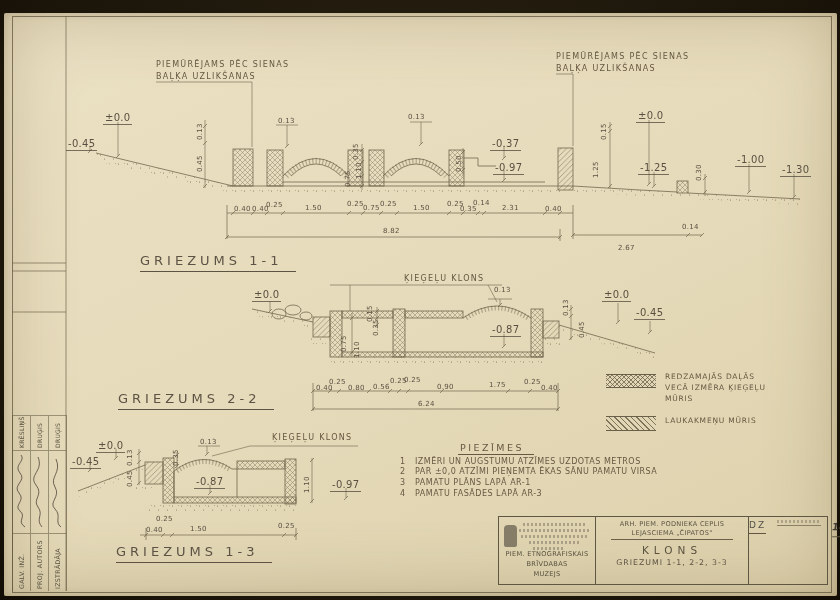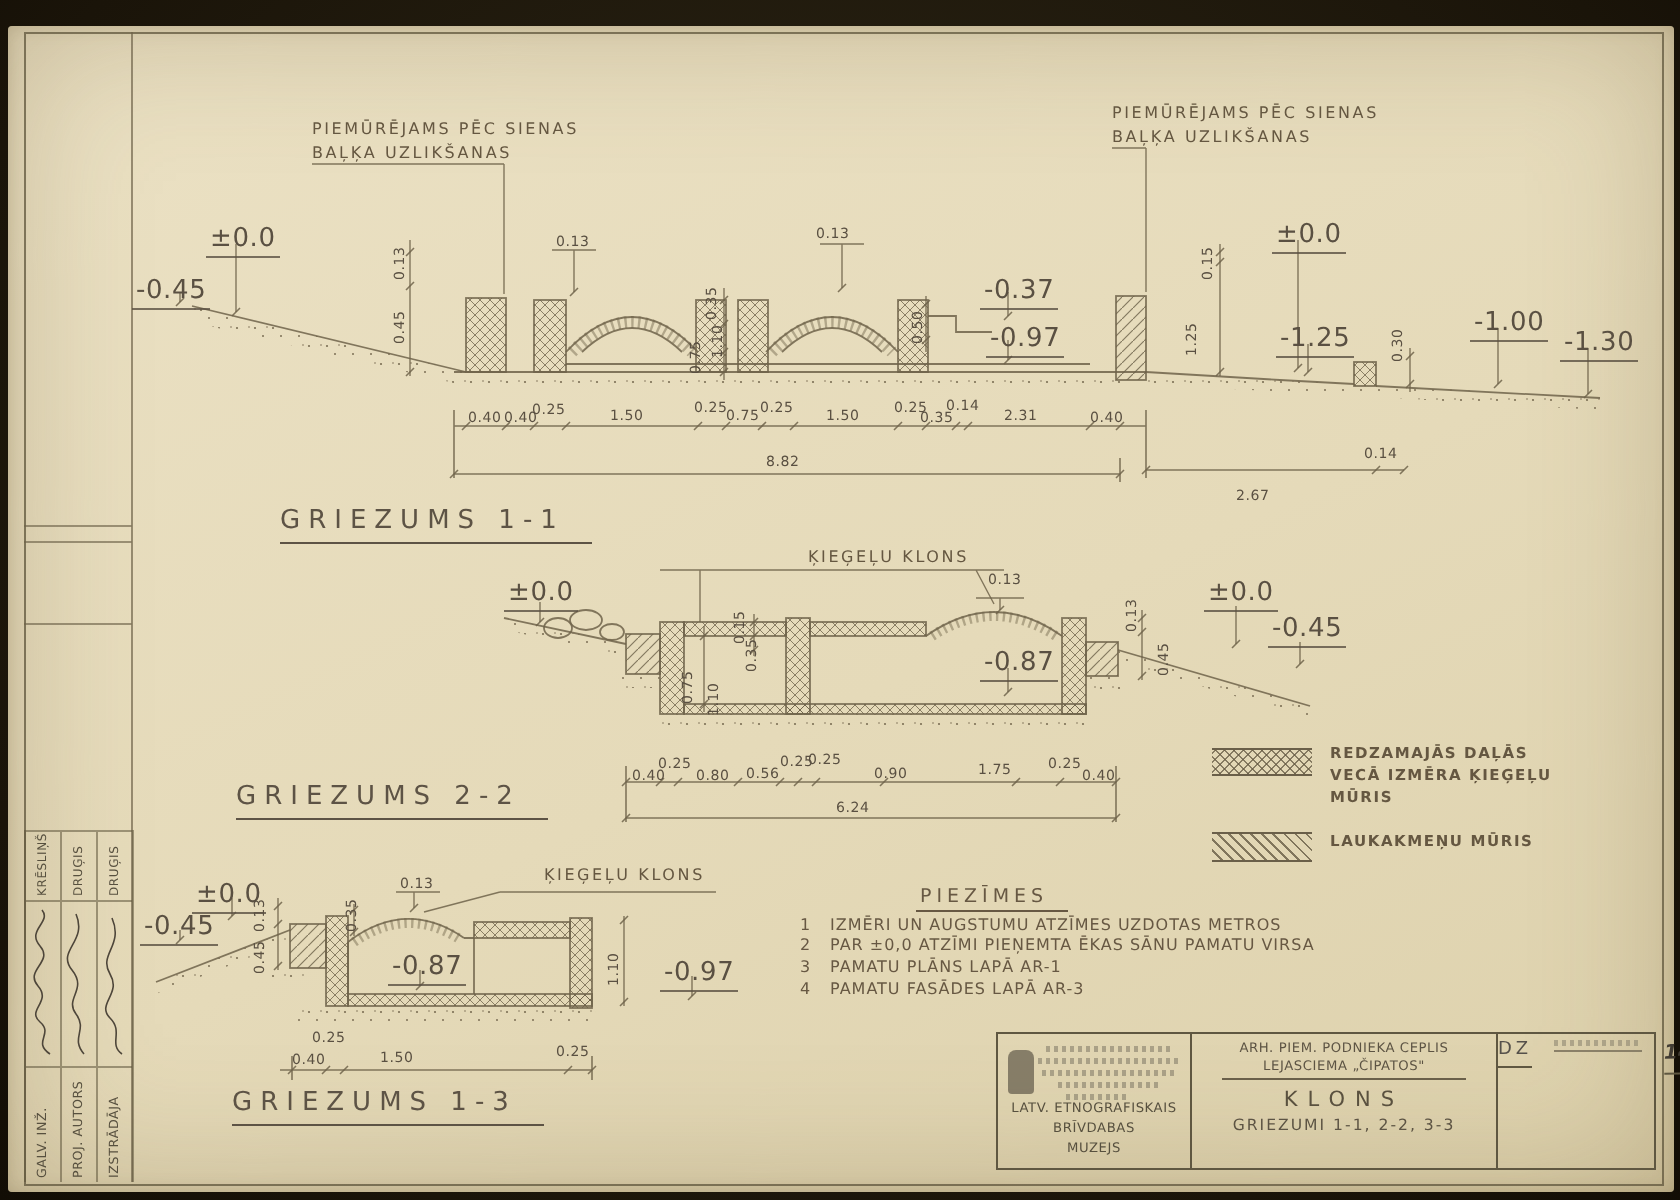--- a/index.html
+++ b/index.html
@@ -9,26 +9,26 @@
   #sheet{position:absolute;left:4px;top:13px;right:3px;bottom:4px;border-radius:2px;
     background:linear-gradient(155deg,#ebe1c4 0%,#e5dab9 55%,#ddd1ac 100%);
     box-shadow:inset 0 0 70px rgba(110,90,50,.30), inset 0 0 9px rgba(120,100,60,.28);}
   #frame{position:absolute;left:12px;top:16px;width:818px;height:575px;
     border:1px solid rgba(95,85,60,.75);}
   #linework{position:absolute;left:0;top:0;}
   #annotations{position:absolute;left:0;top:0;width:840px;height:600px;pointer-events:none;}
   .ann{position:absolute;color:#5a5042;white-space:nowrap;}
   .d{font-size:7px;letter-spacing:.3px;}
   .dv{font-size:7px;letter-spacing:.3px;transform:rotate(-90deg);transform-origin:0 0;}
-  .lv{font-size:13px;letter-spacing:.3px;border-bottom:1px solid rgba(90,80,66,.8);padding:0 2px 1px 2px;}
+  .lv{font-size:10px;letter-spacing:.3px;border-bottom:1px solid rgba(90,80,66,.8);padding:0 2px 1px 2px;}
   .lb{font-size:8px;letter-spacing:1.3px;color:#655741;}
   .big{font-size:13px;letter-spacing:4px;color:#5d5345;border-bottom:1.2px solid #5d5345;padding:0 14px 3px 0;}
   
   #legend{position:absolute;left:606px;top:371px;width:225px;color:#655741;}
-  .lg-item{display:flex;align-items:flex-start;font-weight:bold;}
+  .lg-item{display:flex;align-items:flex-start;}
   .lg-sw{width:50px;flex:0 0 50px;margin-right:9px;}
   .sw-x{height:12px;margin-top:3px;border-top:1px solid #6a5f49;border-bottom:1px solid #6a5f49;
     background:repeating-linear-gradient(45deg,transparent 0 2.6px,rgba(104,93,70,.75) 2.6px 3.3px),
                repeating-linear-gradient(-45deg,transparent 0 2.6px,rgba(104,93,70,.75) 2.6px 3.3px);}
   .sw-d{height:13px;margin-top:1px;border-top:1px solid #6a5f49;border-bottom:1px solid #6a5f49;
     background:repeating-linear-gradient(45deg,transparent 0 3.1px,rgba(104,93,70,.8) 3.1px 3.9px);}
   .lg-tx{font-size:7.5px;letter-spacing:.8px;line-height:11px;}
   .lg-gap{height:11px;}
   
   #notes{position:absolute;left:400px;top:436px;width:340px;color:#675843;}
@@ -305,21 +305,21 @@
 
   <div id="tblock">
     <div class="tb-left">
       <div class="emblem"></div>
       <div class="st st1"></div>
       <div class="st st2"></div>
       <div class="st st3"></div>
       <div class="st st4"></div>
       <div class="st st5"></div>
       <div class="org">
-        <div>LATV. ETNOGRAFISKAIS</div>
+        <div>PIEM. ETNOGRAFISKAIS</div>
         <div>BRĪVDABAS</div>
         <div>MUZEJS</div>
       </div>
     </div>
     <div class="tb-mid">
       <div class="tb-p1">ARH. PIEM. PODNIEKA CEPLIS</div>
       <div class="tb-p2">LEJASCIEMA „ČIPATOS"</div>
       <div class="tb-ul"></div>
       <div class="tb-title">KLONS</div>
       <div class="tb-sub">GRIEZUMI 1-1, 2-2, 3-3</div>

